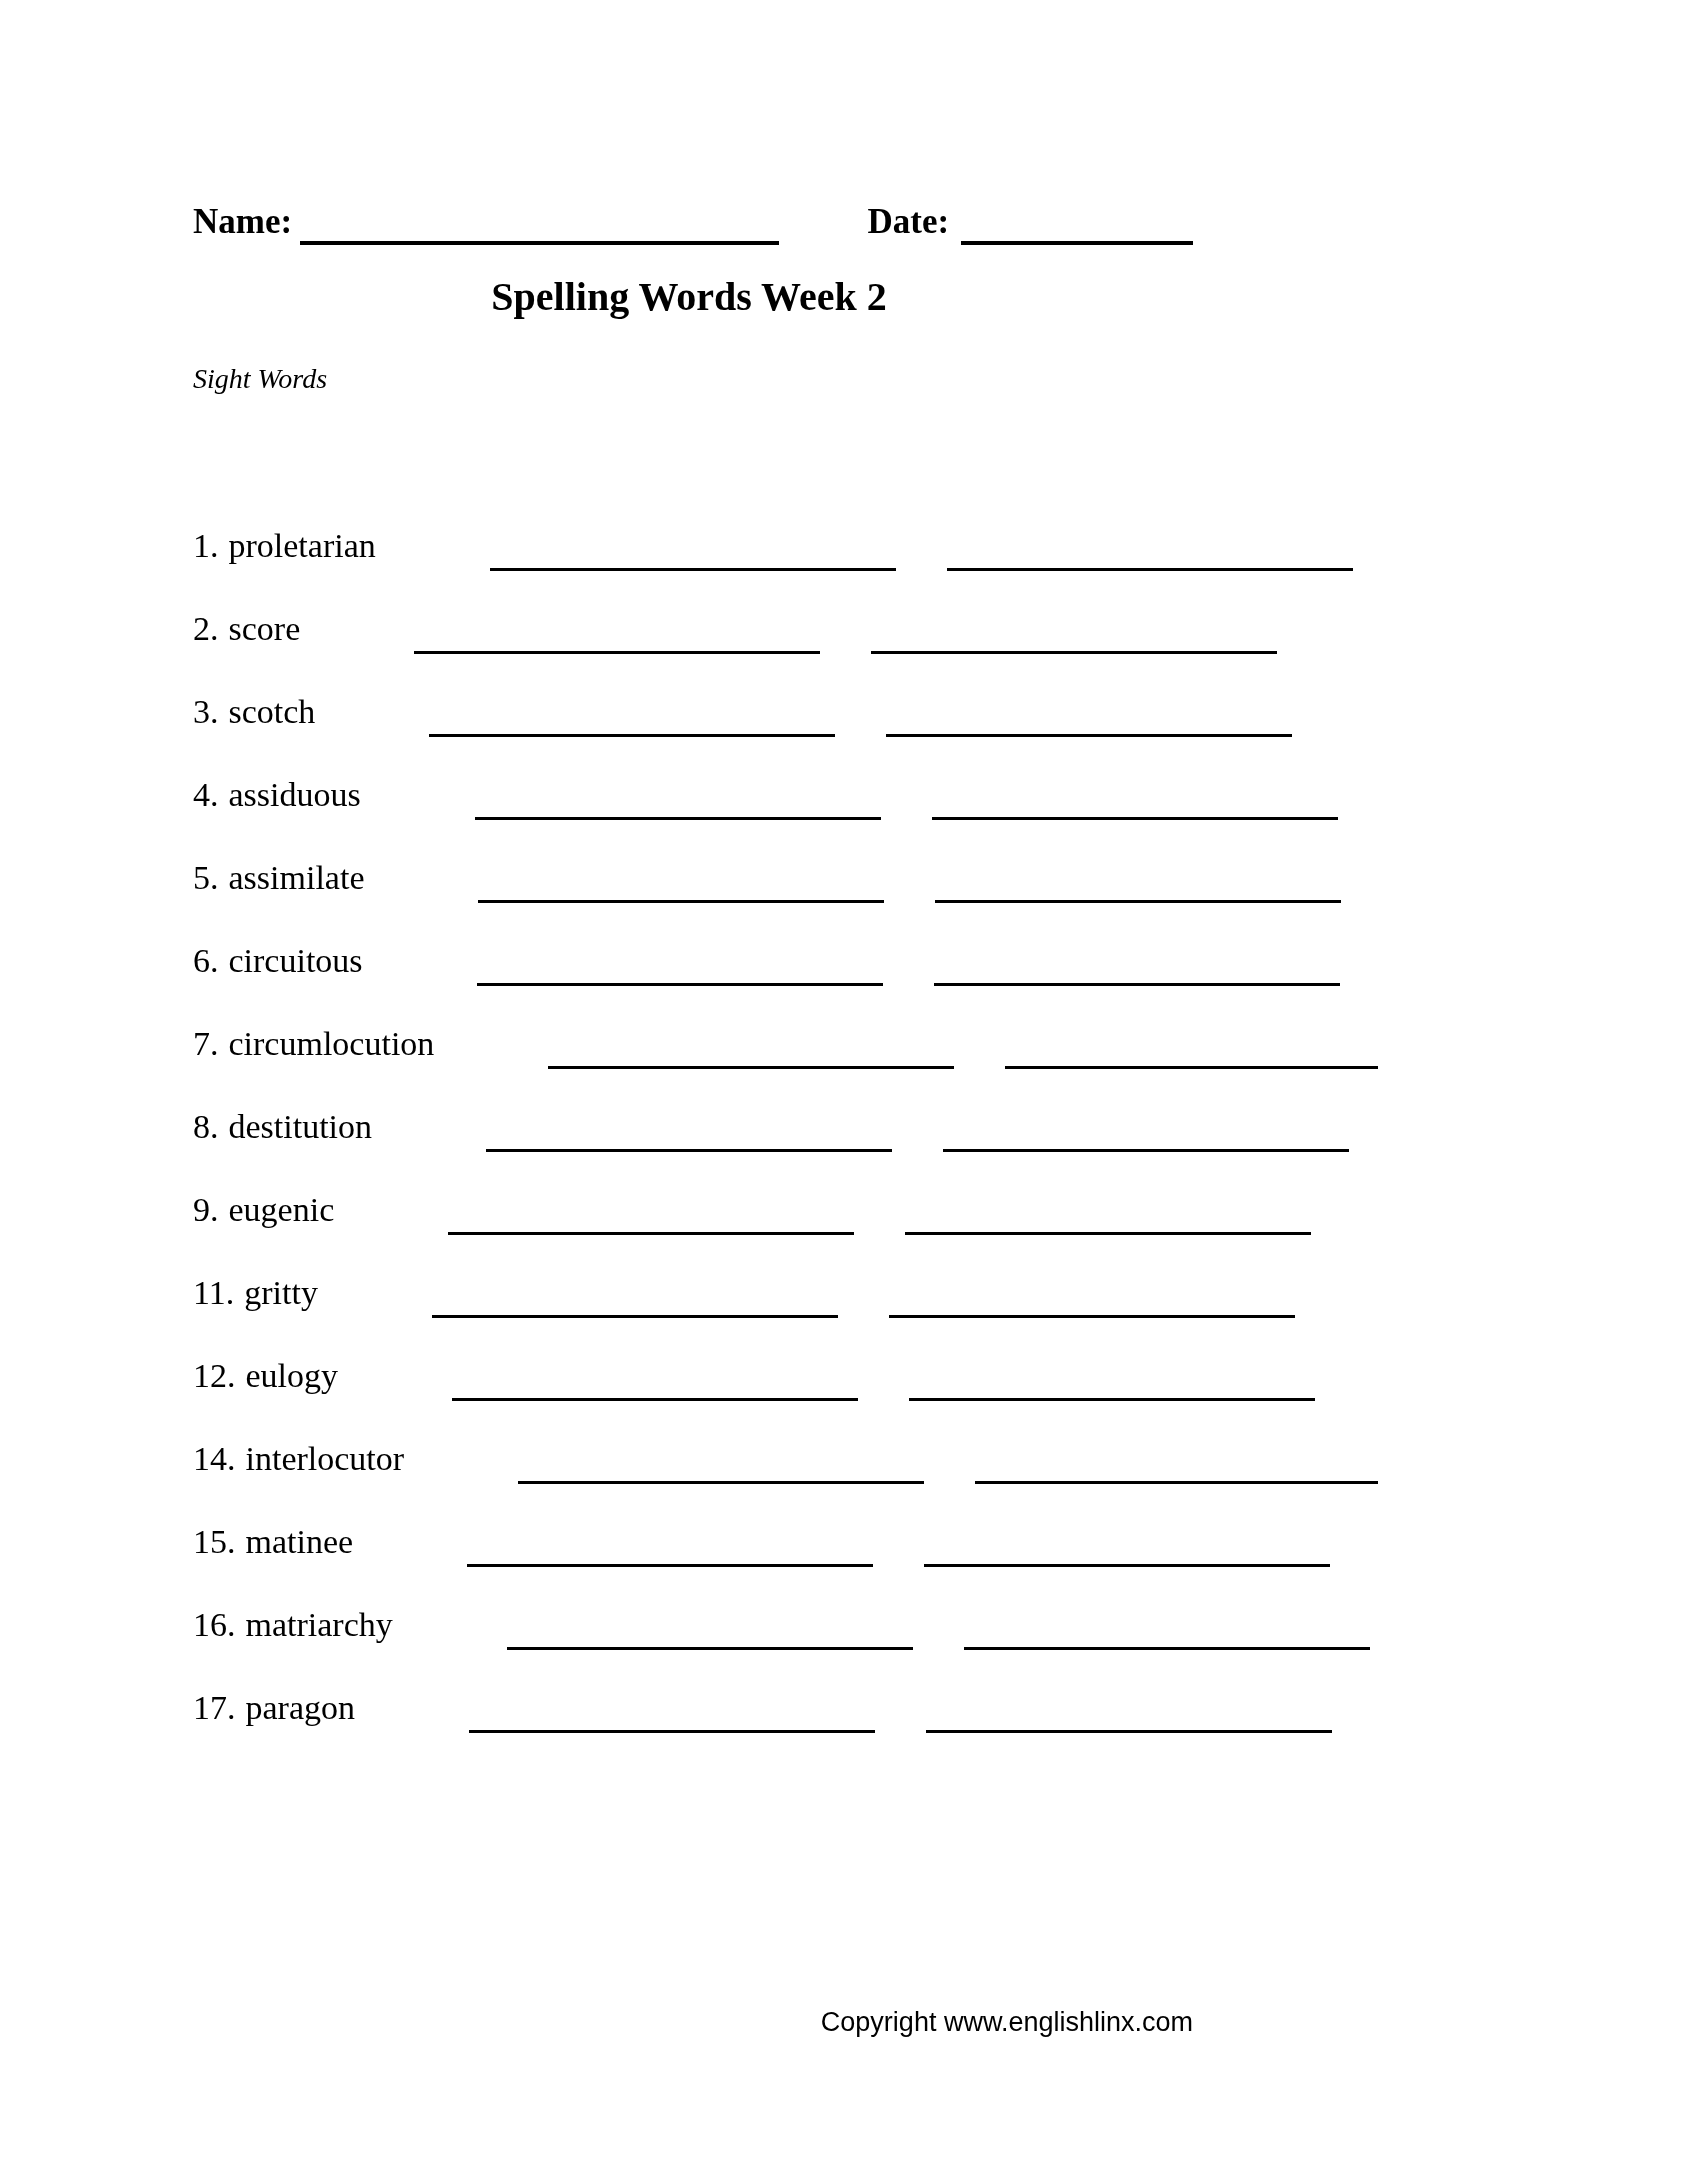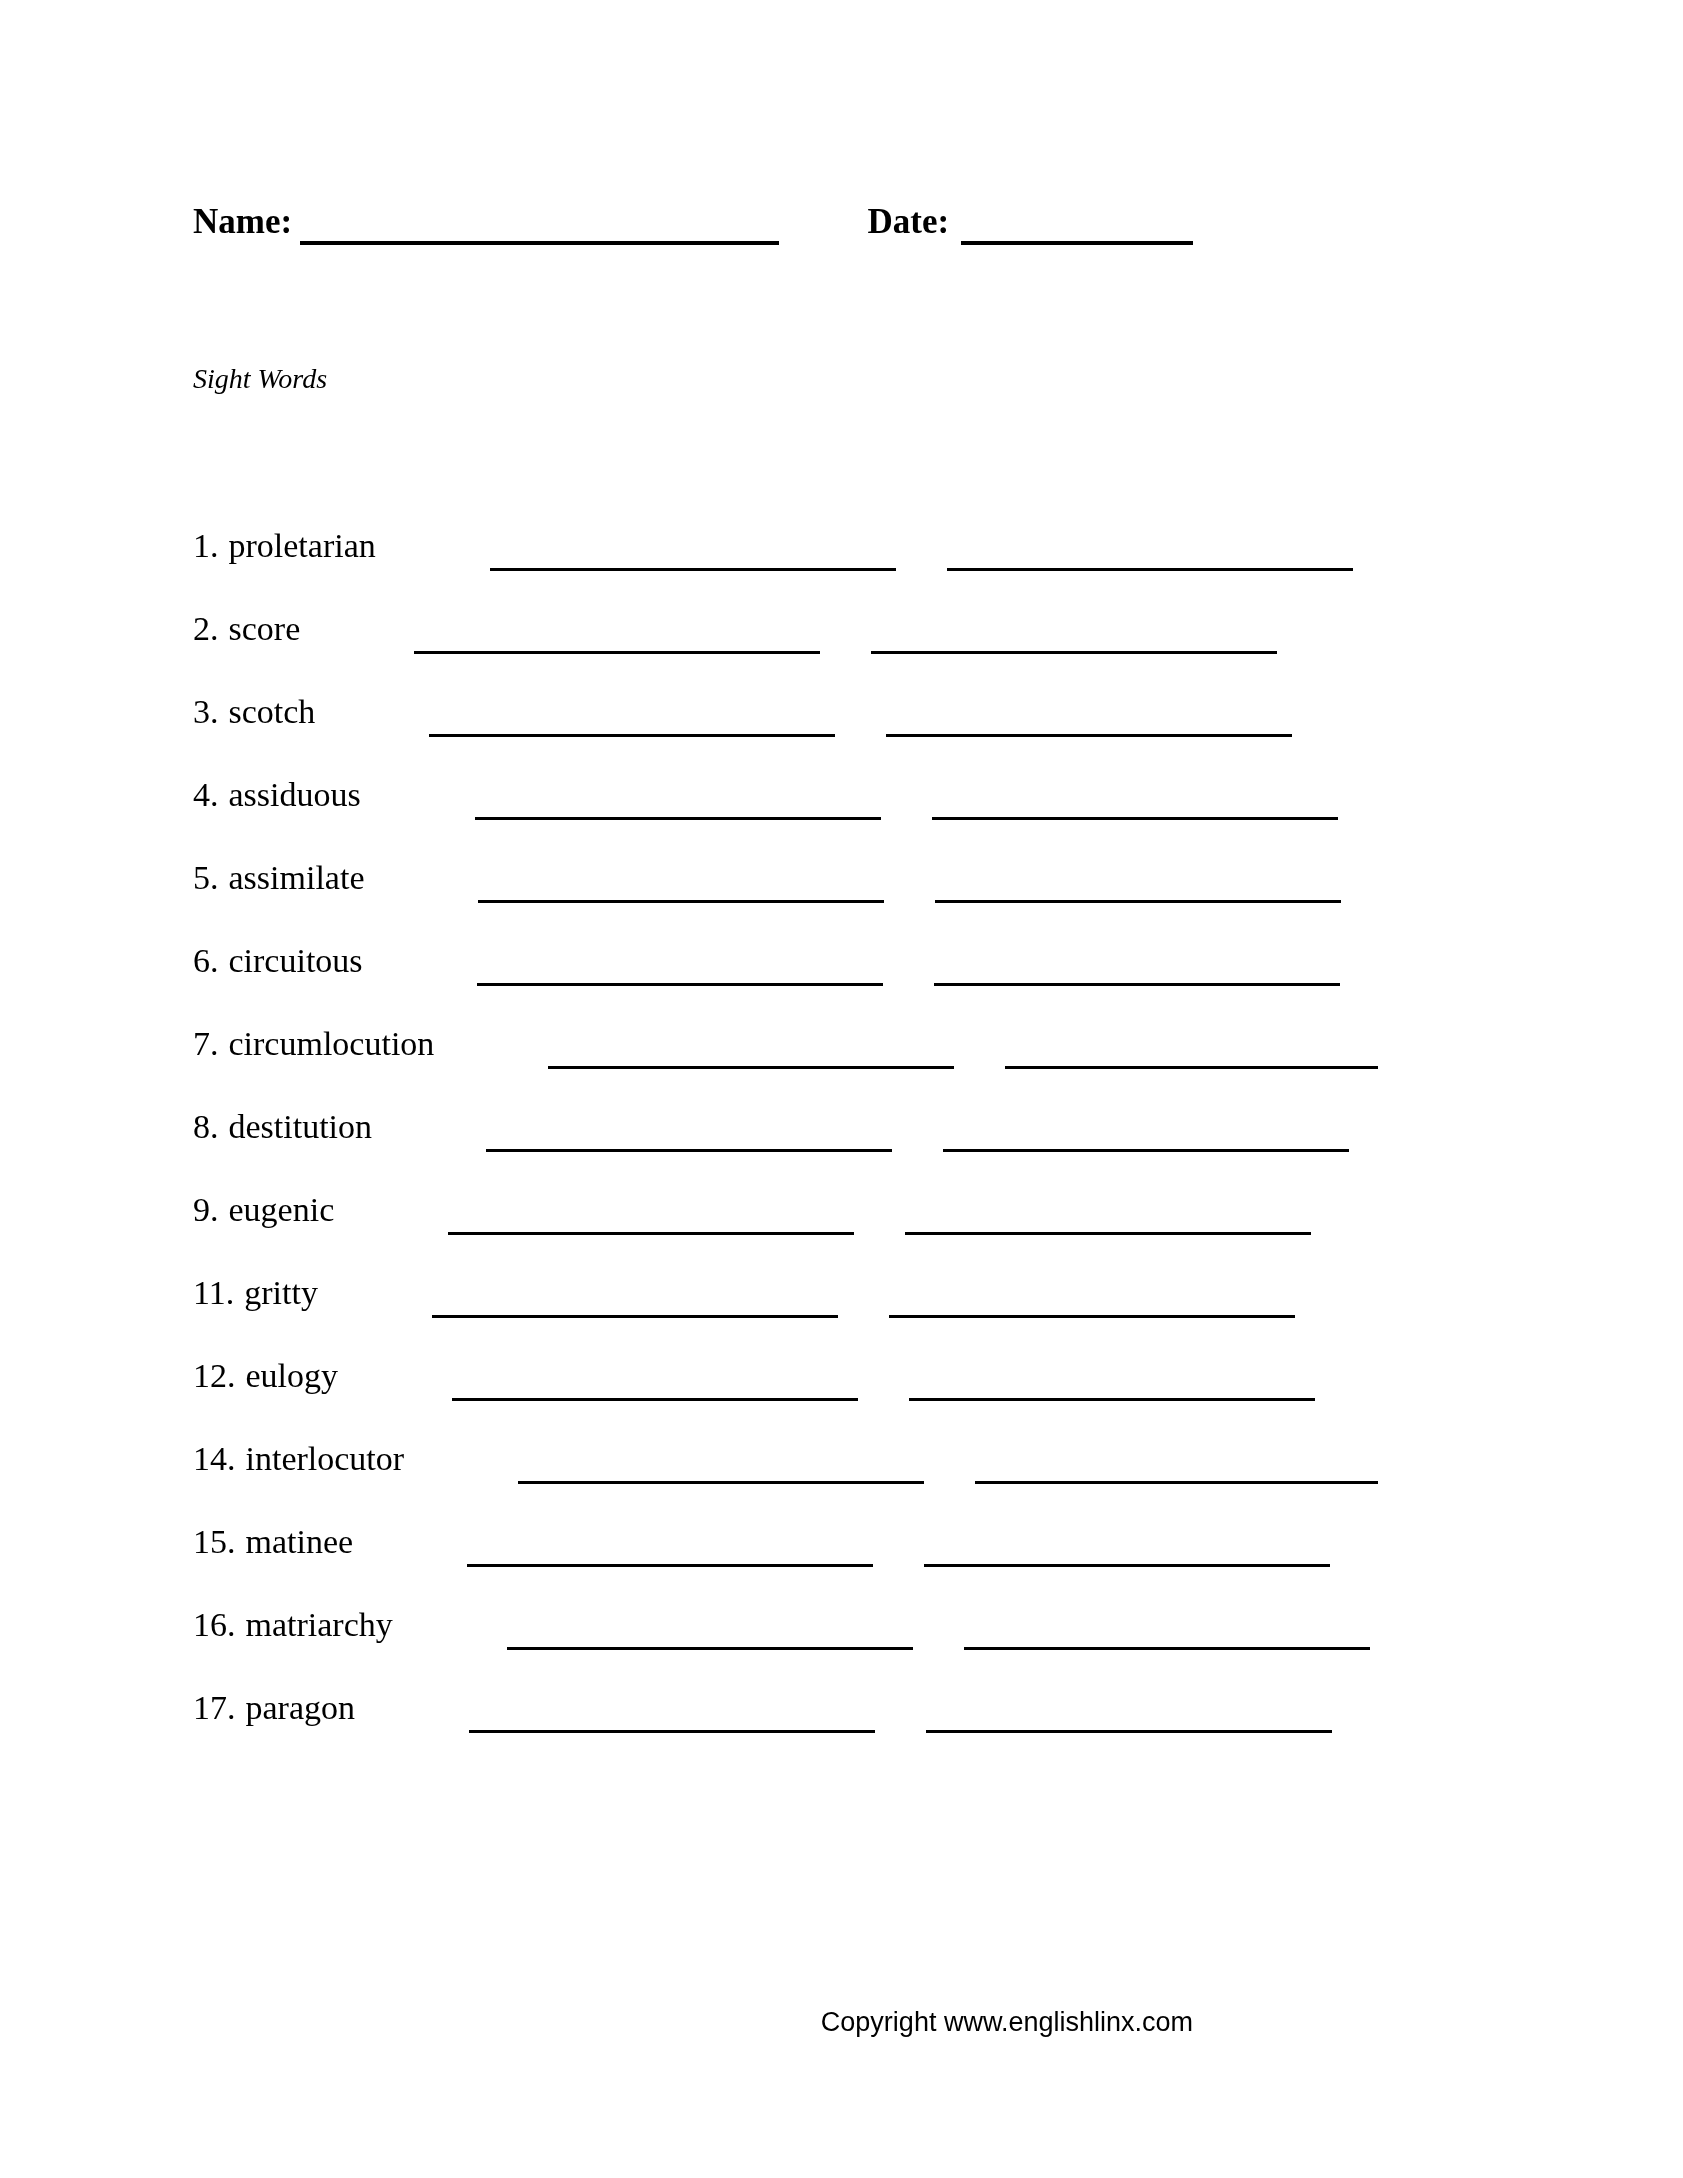--- a/index.html
+++ b/index.html
@@ -111,20 +111,21 @@
 
 <div class="page">
 
   <div class="header-row">
     <span class="hdr-label">Name:</span>
     <div class="hline name-line"></div>
     <span class="hdr-label date-label">Date:</span>
     <div class="hline date-line"></div>
   </div>
 
+  <h1 class="title">Spelling Words Week 2</h1>
 
   <div class="subtitle">Sight Words</div>
 
 
   <div class="word-list" id="word-list">
   <div class="row">
     <span class="num">1.</span>
     <span class="word">proletarian</span>
     <div class="blank blank1"></div>
     <div class="blank blank2"></div>

